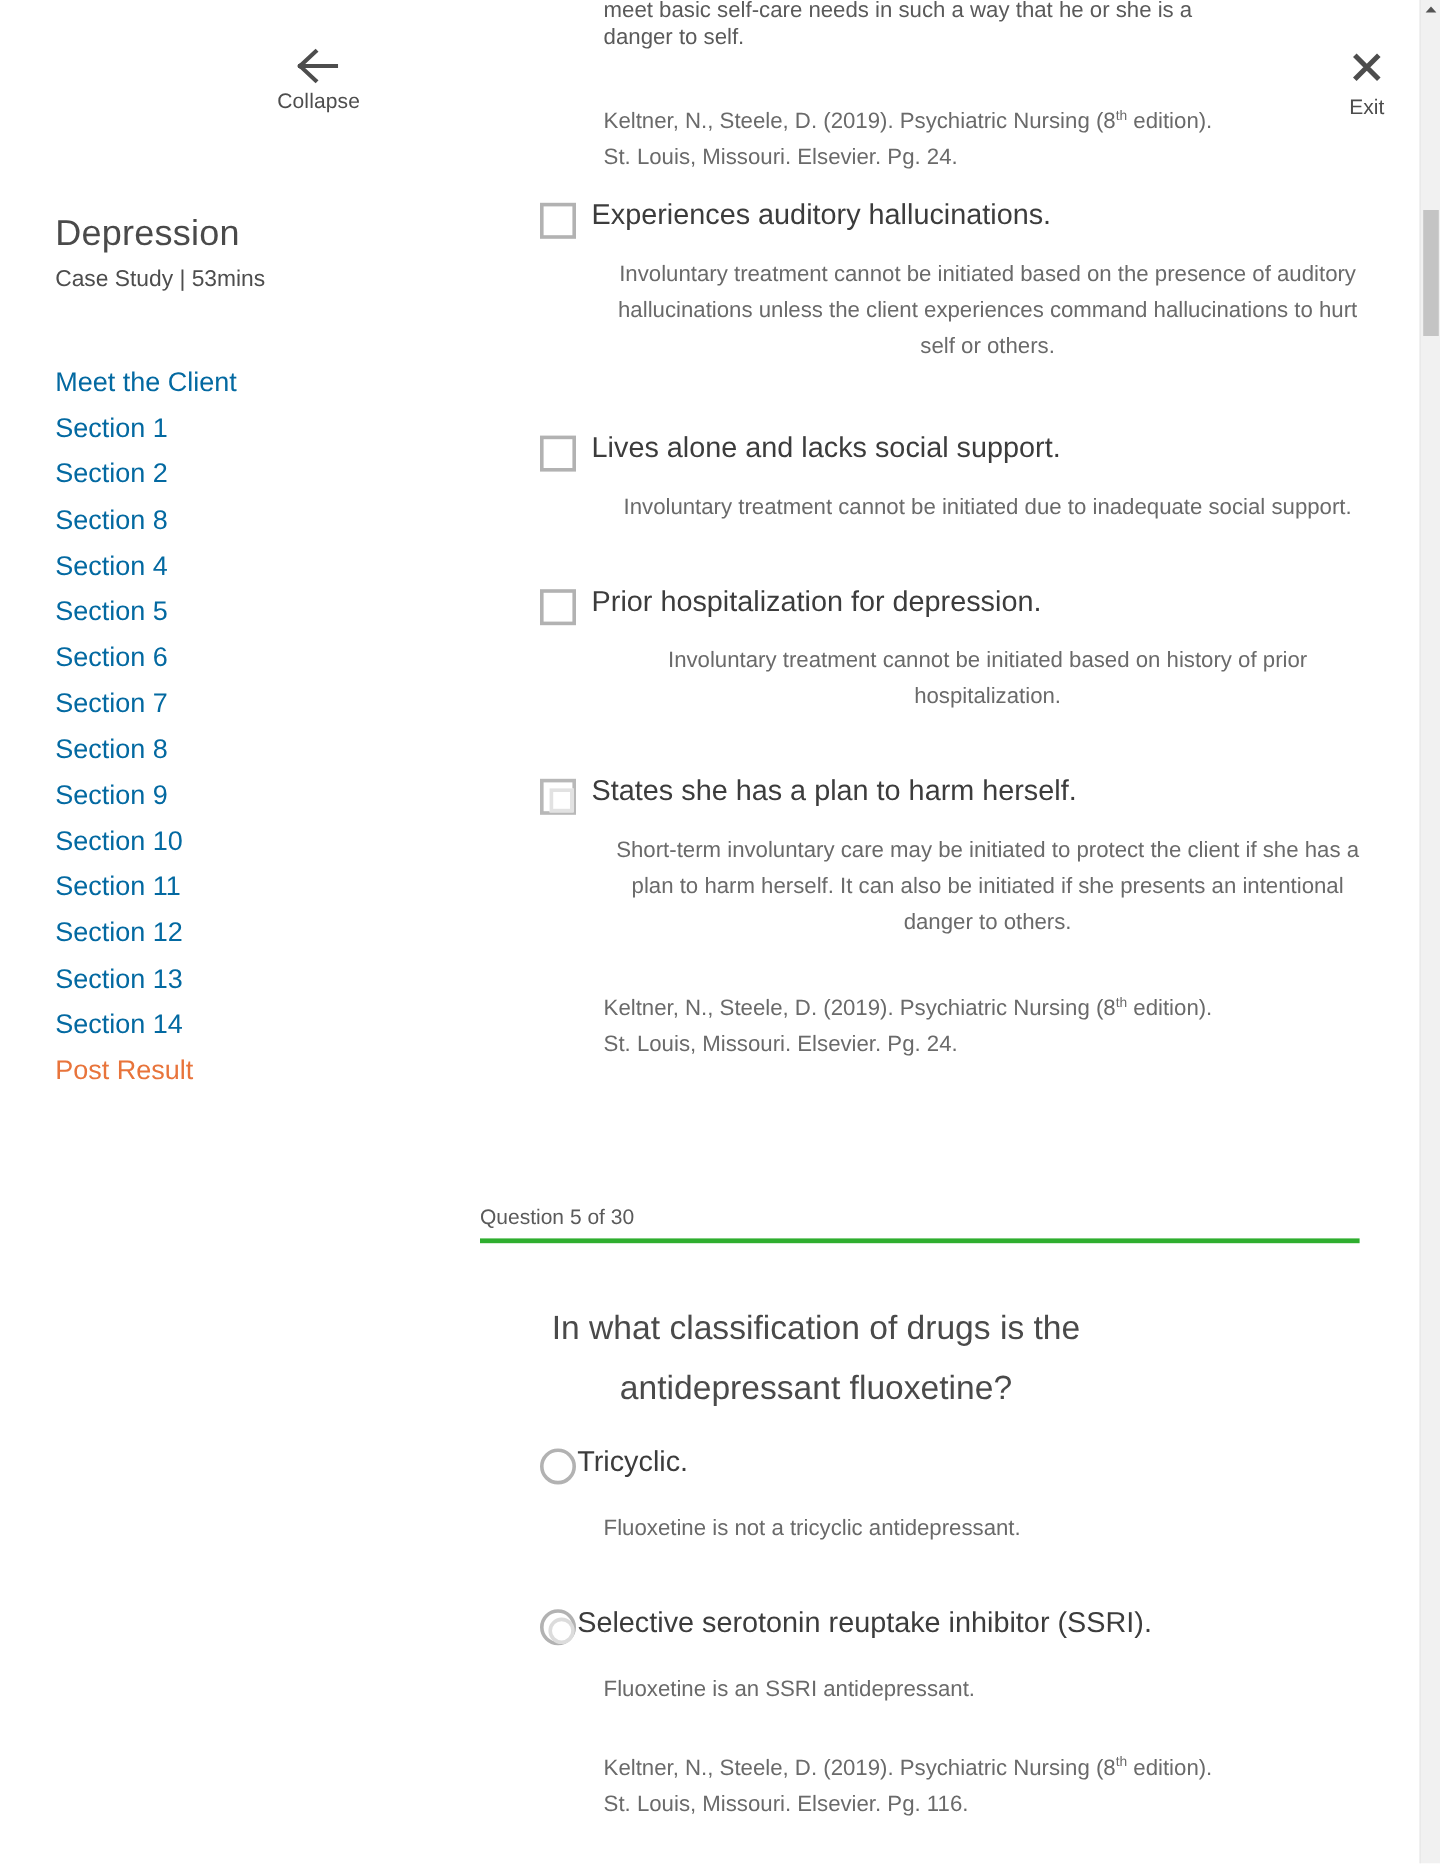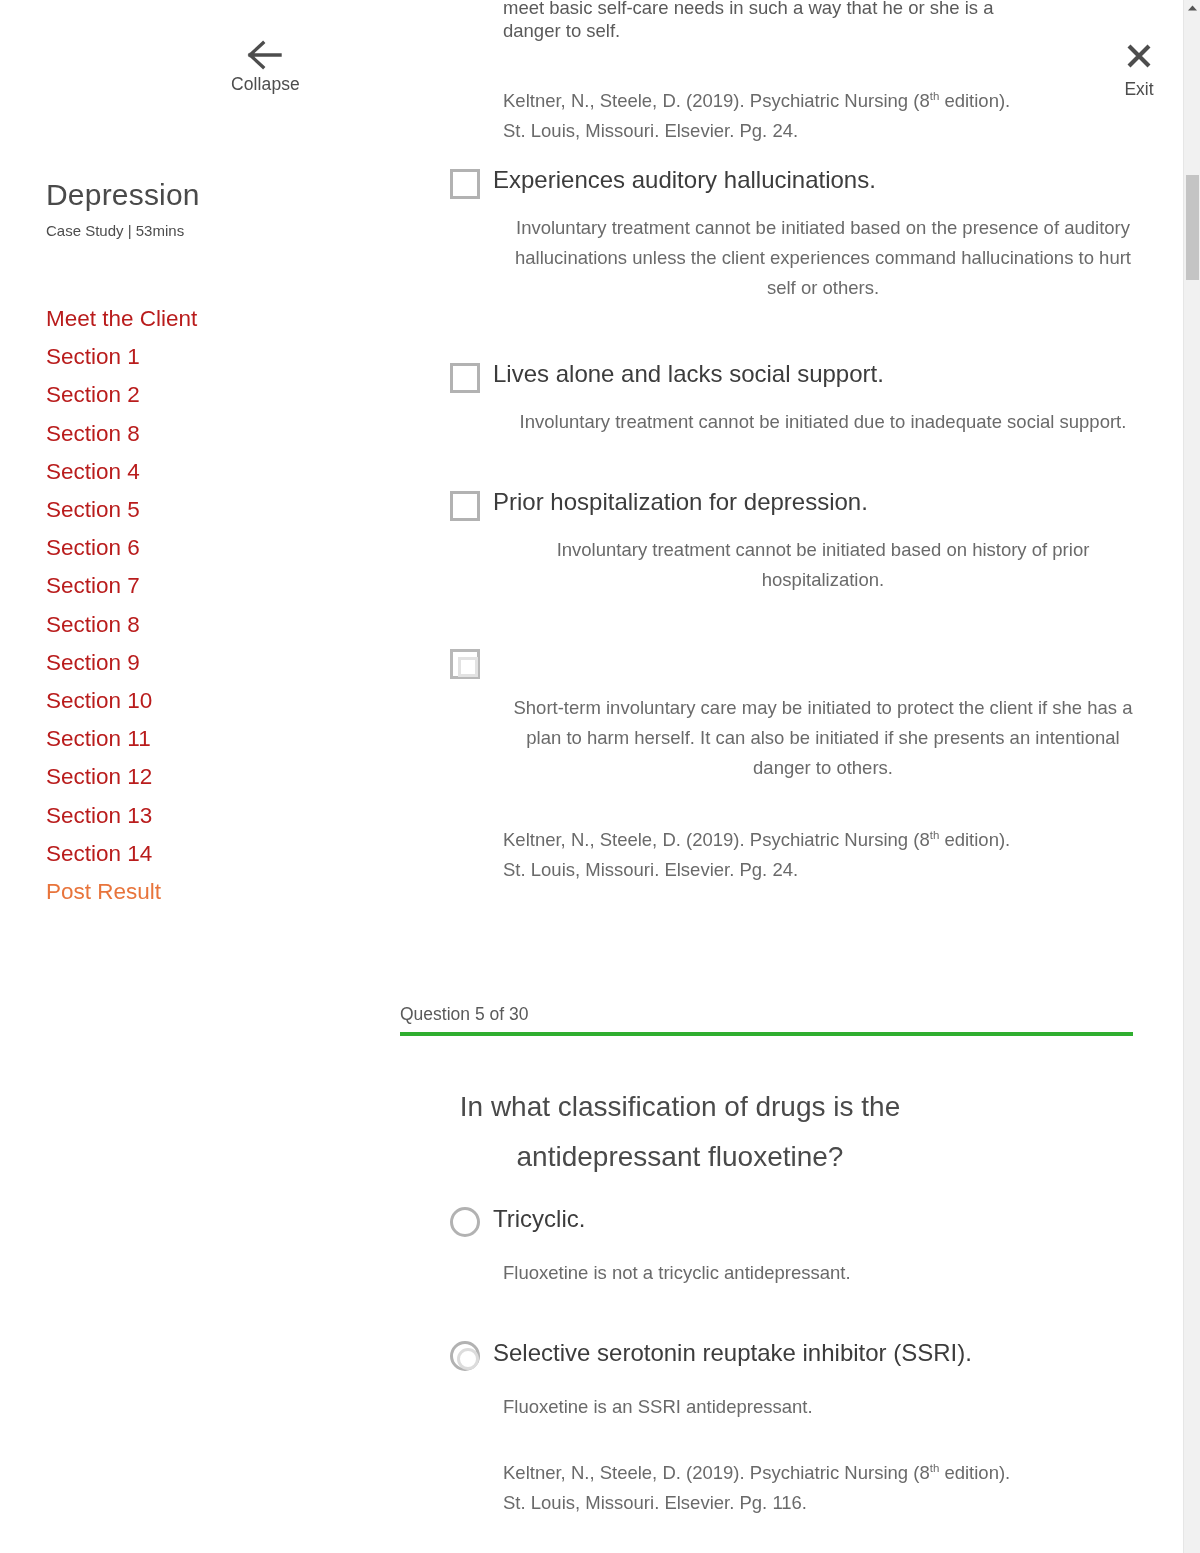--- a/index.html
+++ b/index.html
@@ -45,34 +45,34 @@
     position: absolute;
     left: 46px; top: 178px;
     font-size: 30px;
     font-weight: 400;
     color: #4a4a4a;
     letter-spacing: .2px;
   }
   #course-meta {
     position: absolute;
     left: 46px; top: 222px;
-    font-size: 15px;
+    font-size: 19px;
     color: #4d4d4d;
   }
 
   #section-list {
     position: absolute;
     left: 46px; top: 300px;
     width: 330px;
   }
   .section-link {
     display: block;
     font-size: 22.5px;
     line-height: 38.2px;
-    color: #b91c1c;
+    color: #0369a1;
     text-decoration: none;
     cursor: pointer;
     white-space: nowrap;
   }
   .section-link.accent { color: #e8743b; }
 
   
   #exit-btn {
     position: absolute;
     left: 1108px; top: 42px;
@@ -218,21 +218,21 @@
   .radio.marked::after {
     content: "";
     position: absolute;
     left: 4px; top: 4px;
     width: 16px; height: 16px;
     border-radius: 50%;
     border: 3px solid #dcdcdc;
     background: #fff;
   }
   .ropt-title {
-    margin-left: 13px;
+    margin-left: 1px;
     font-size: 24px;
     line-height: 30px;
     color: #3c3c3c;
   }
   .ropt-rationale {
     margin: 21px 0 0 103px;
     width: 640px;
     font-size: 18.5px;
     line-height: 30px;
     color: #6a6a6a;
@@ -352,20 +352,21 @@
         <span class="cbox"></span>
         <span class="opt-title">Prior hospitalization for depression.</span>
       </div>
       <div class="opt-rationale">Involuntary treatment cannot be initiated based on history of prior hospitalization.</div>
     </div>
     <div class="opt-gap-3"></div>
 
     <div class="opt">
       <div class="opt-head">
         <span class="cbox marked"></span>
+        <span class="opt-title">States she has a plan to harm herself.</span>
       </div>
       <div class="opt-rationale">Short-term involuntary care may be initiated to protect the client if she has a plan to harm herself. It can also be initiated if she presents an intentional danger to others.</div>
     </div>
 
     <div class="citation-mid">
       <span>Keltner, N., Steele, D. (2019). Psychiatric Nursing (8</span><sup>th</sup><span> edition).</span><br>
       <span>St. Louis, Missouri. Elsevier. Pg. 24.</span>
     </div>
   </div>
 

